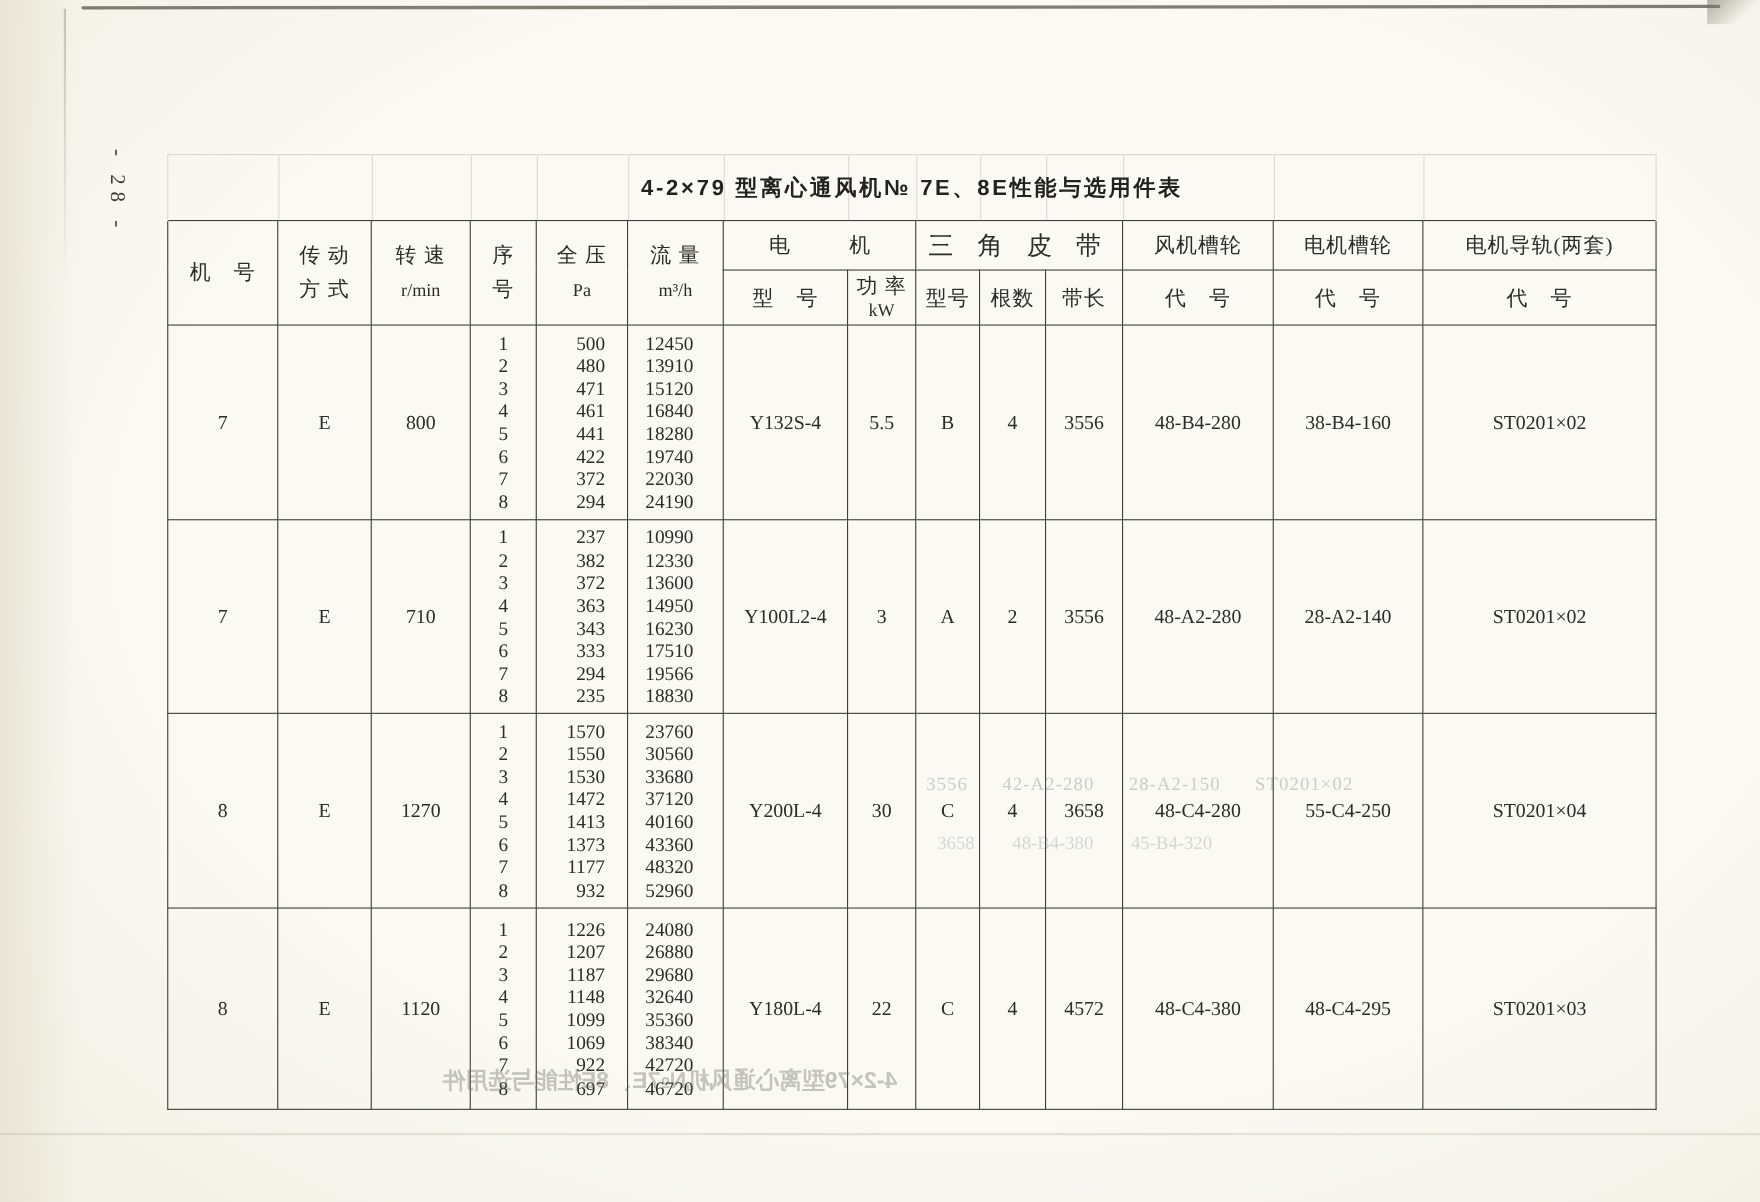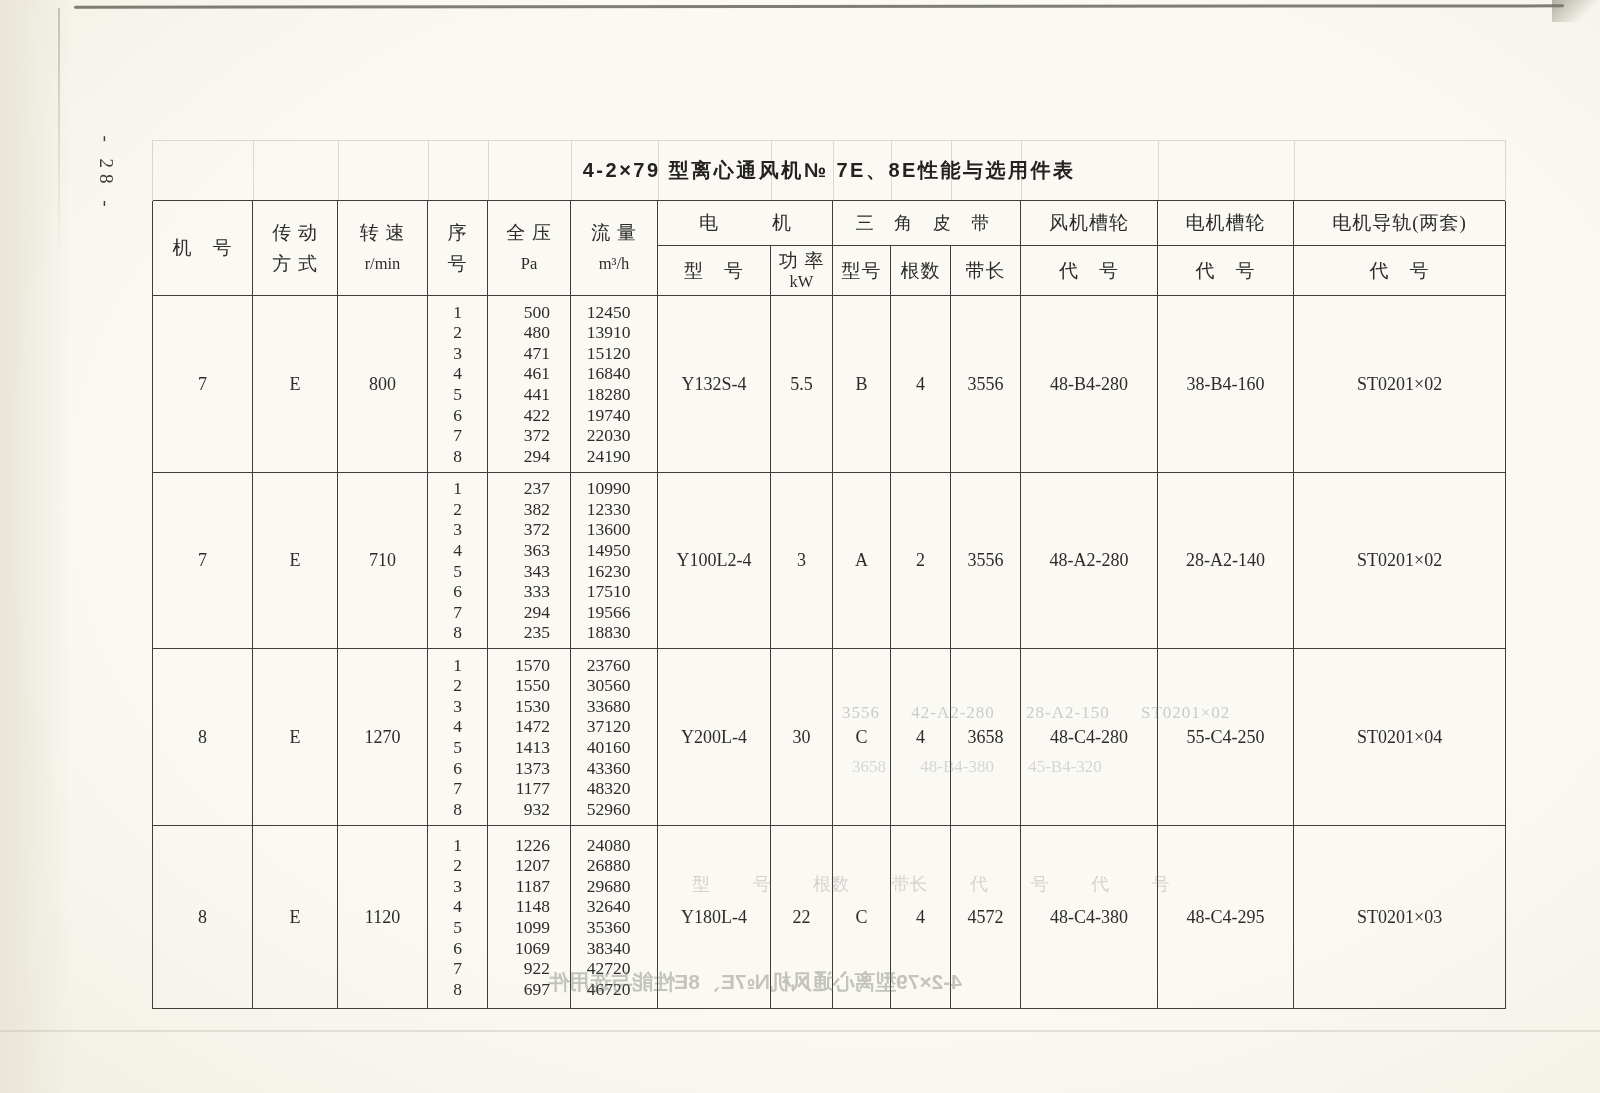--- a/index.html
+++ b/index.html
@@ -62,33 +62,33 @@
     font-family:"Liberation Sans","DejaVu Sans",sans-serif;
     font-weight:700; font-size:20px; letter-spacing:2.5px; color:#232220;
     position:relative; z-index:2;
   }
   tr.h1 { height:45px; }
   tr.h2 { height:50px; }
   .hc { font-size:19px; letter-spacing:1px; }
   .h-two div { line-height:31px; }
   .unit { font-size:16.5px; letter-spacing:0; }
   .motor-span { display:flex; justify-content:space-around; padding:0 14px; font-size:19px; }
-  .belt-span { letter-spacing:8px; font-size:18px; text-indent:8px; }
+  .belt-span { letter-spacing:8px; font-size:23px; text-indent:8px; }
 
   tr.g1 { height:177px; } tr.g2 { height:176px; } tr.g3 { height:177px; } tr.g4 { height:183px; }
   td.bigval { font-size:18px; }
   .stack { display:flex; flex-direction:column; justify-content:center; height:100%; }
   .stack .num-line { line-height:20.6px; font-size:17.5px; }
   td.serial-col .num-line { text-align:center; }
   td.press-col .num-line { text-align:right; padding-right:20px; }
   td.flow-col .num-line { text-align:center; padding-right:11px; }
 
   
   .ghost { position:absolute; font-size:17px; color:rgba(105,108,118,.33);
-    filter:blur(.4px); white-space:nowrap; z-index:5; pointer-events:none; }
+    filter:blur(.4px); white-space:nowrap; z-index:5; pointer-events:none;text-align:right; }
   .ghost-row3-top { left:842px; top:703px; letter-spacing:1px; word-spacing:26px; }
   .ghost-row3-bottom { left:852px; top:757px; color:rgba(110,112,120,.26); word-spacing:30px; }
   .ghost-row4-headers { left:692px; top:872px; font-size:18px; color:rgba(118,116,110,.28); word-spacing:38px; }
   .ghost-mirrored { left:402px; top:968px; width:560px;
     transform:scaleX(-1); font-family:"Liberation Sans","DejaVu Sans",sans-serif;
     font-weight:700; font-size:21px; color:rgba(108,108,102,.38); filter:blur(.6px); }
 </style>
 </head>
 <body>
 
@@ -374,16 +374,15 @@
       <td class="bigval">4572</td>
       <td class="bigval">48-C4-380</td>
       <td class="bigval">48-C4-295</td>
       <td class="bigval">ST0201×03</td>
     </tr>
   </tbody>
     </table>
 
   <div class="ghost ghost-row3-top">3556  42-A2-280  28-A2-150  ST0201×02</div>
   <div class="ghost ghost-row3-bottom">3658  48-B4-380  45-B4-320</div>
-  <div class="ghost ghost-row4-headers">型 号  根数 带长  代 号  代 号</div>
   <div class="ghost ghost-mirrored">4-2×79型离心通风机№7E、8E性能与选用件</div>
 
 </div>
 
 </body></html>

